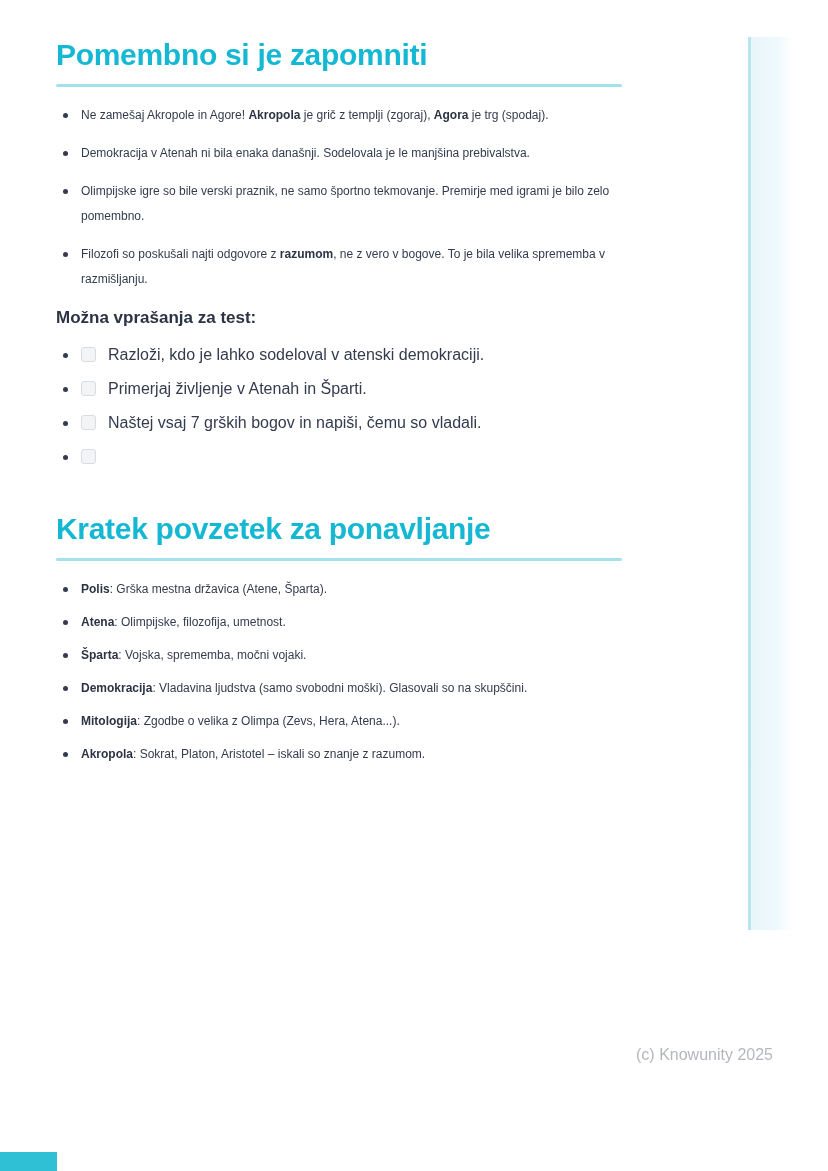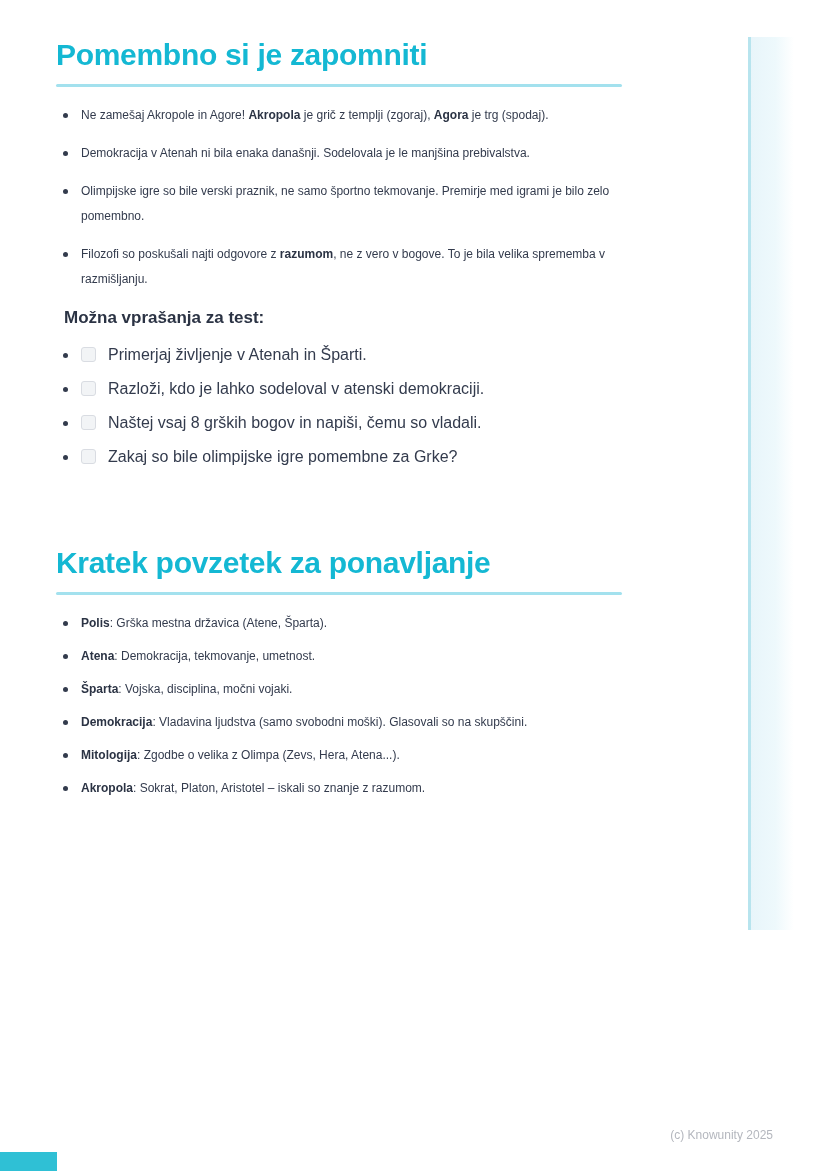--- a/index.html
+++ b/index.html
@@ -37,39 +37,39 @@
     color:var(--text);
   }
   .bullets-a li{margin-bottom:13px;}
   .bullets-b li{margin-bottom:8px;}
   .bullets li::before{
     content:"";position:absolute;left:7px;top:10px;width:5px;height:5px;
     border-radius:50%;background:var(--text);
   }
   strong{font-weight:700;color:var(--text-bold);}
   .questions-heading{
-    margin:14px 0 0 8px;font-size:17px;line-height:24px;font-weight:700;color:var(--text-bold);
+    margin:14px 0 0 0;font-size:17px;line-height:24px;font-weight:700;color:var(--text-bold);
   }
   .checklist{margin-top:12px;}
   .checklist li{
     position:relative;padding-left:52px;font-size:16px;line-height:26px;
     color:var(--text);margin-bottom:8px;
   }
   .checklist li::before{
     content:"";position:absolute;left:7px;top:10.5px;width:5px;height:5px;
     border-radius:50%;background:var(--text);
   }
   .checkbox{
     position:absolute;left:25px;top:5px;width:15px;height:15px;
     border:1px solid var(--checkbox-border);background:var(--checkbox-bg);
     border-radius:3px;cursor:pointer;
   }
   .section-summary{margin-top:72px;}
   .footer{
-    position:absolute;right:55px;top:1128px;font-size:12px;line-height:14px;
+    position:absolute;right:55px;top:1048px;font-size:16px;line-height:14px;
     color:var(--muted);
   }
 </style>
 </head>
 <body>
 
 <div class="edge-bar"></div>
 
 <div class="content">
 
@@ -78,34 +78,34 @@
     <div class="rule"></div>
     <ul class="bullets bullets-a">
         <li><span>Ne zamešaj Akropole in Agore! </span><strong>Akropola</strong><span> je grič z templji (zgoraj), </span><strong>Agora</strong><span> je trg (spodaj).</span></li>
         <li><span>Demokracija v Atenah ni bila enaka današnji. Sodelovala je le manjšina prebivalstva.</span></li>
         <li><span>Olimpijske igre so bile verski praznik, ne samo športno tekmovanje. Premirje med igrami je bilo zelo pomembno.</span></li>
         <li><span>Filozofi so poskušali najti odgovore z </span><strong>razumom</strong><span>, ne z vero v bogove. To je bila velika sprememba v razmišljanju.</span></li>
       </ul>
 
     <h2 class="questions-heading">Možna vprašanja za test:</h2>
     <ul class="checklist">
+        <li><span class="checkbox"></span><span>Razloži, kdo je lahko sodeloval v atenski demokraciji.</span></li>
         <li><span class="checkbox"></span><span>Primerjaj življenje v Atenah in Šparti.</span></li>
-        <li><span class="checkbox"></span><span>Razloži, kdo je lahko sodeloval v atenski demokraciji.</span></li>
-        <li><span class="checkbox"></span><span>Naštej vsaj 8 grških bogov in napiši, čemu so vladali.</span></li>
-        <li><span class="checkbox"></span><span>Zakaj so bile olimpijske igre pomembne za Grke?</span></li>
+        <li><span class="checkbox"></span><span>Naštej vsaj 7 grških bogov in napiši, čemu so vladali.</span></li>
+        <li><span class="checkbox"></span></li>
       </ul>
   </section>
 
   <section class="section-summary">
     <h1 class="section-title">Kratek povzetek za ponavljanje</h1>
     <div class="rule"></div>
     <ul class="bullets bullets-b">
         <li><strong>Polis</strong><span>: Grška mestna državica (Atene, Šparta).</span></li>
-        <li><strong>Atena</strong><span>: Demokracija, tekmovanje, umetnost.</span></li>
-        <li><strong>Šparta</strong><span>: Vojska, disciplina, močni vojaki.</span></li>
+        <li><strong>Atena</strong><span>: Olimpijske, filozofija, umetnost.</span></li>
+        <li><strong>Šparta</strong><span>: Vojska, sprememba, močni vojaki.</span></li>
         <li><strong>Demokracija</strong><span>: Vladavina ljudstva (samo svobodni moški). Glasovali so na skupščini.</span></li>
         <li><strong>Mitologija</strong><span>: Zgodbe o velika z Olimpa (Zevs, Hera, Atena...).</span></li>
         <li><strong>Akropola</strong><span>: Sokrat, Platon, Aristotel – iskali so znanje z razumom.</span></li>
       </ul>
   </section>
 
 </div>
 
 <div class="footer">(c) Knowunity 2025</div>
 

